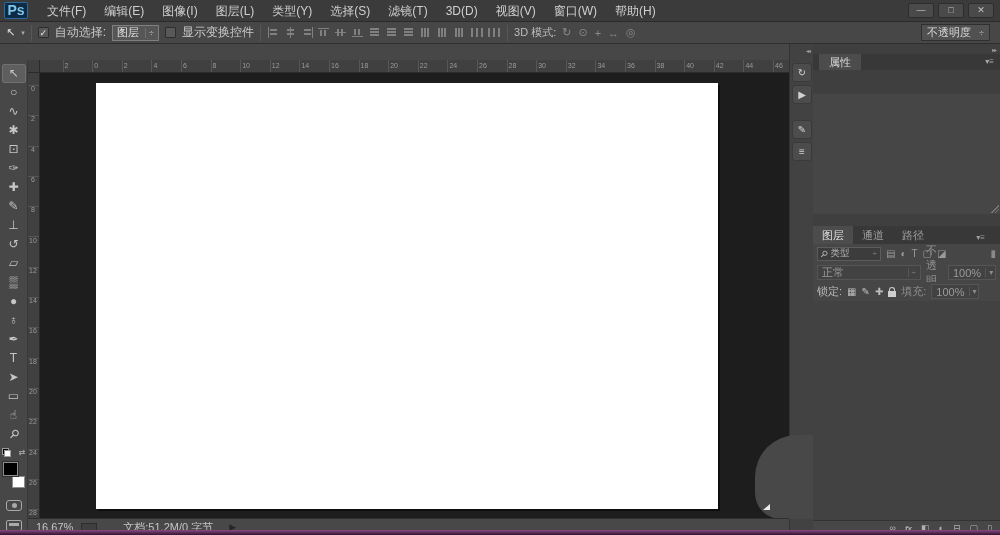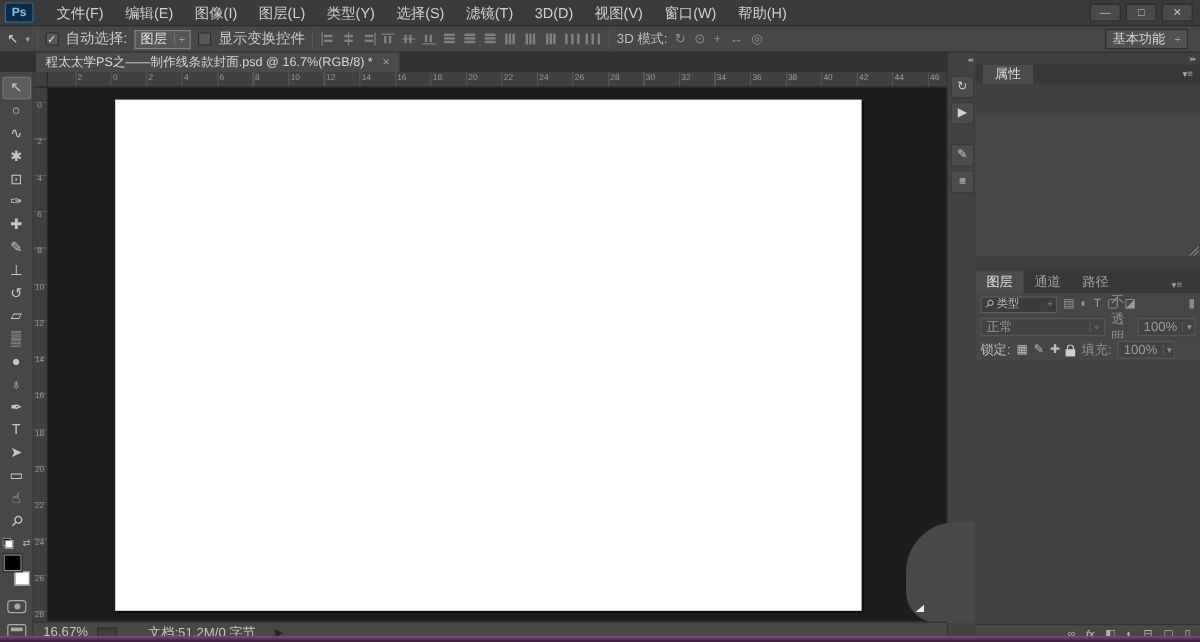--- a/index.html
+++ b/index.html
@@ -1,21 +1,21 @@
 <!DOCTYPE html>
 <html><head>
 <meta charset="utf-8">
 <style>
   html,body{margin:0;padding:0;background:#2b2b2b;}
   *{box-sizing:border-box;font-family:"Liberation Sans","DejaVu Sans",sans-serif;}
   #app{position:relative;width:1000px;height:535px;background:#474747;overflow:hidden;user-select:none;}
 
   
   .menubar{position:absolute;left:0;top:0;width:1000px;height:22px;background:#3b3b3b;border-bottom:1px solid #2a2a2a;display:flex;align-items:center;}
-  .pslogo{width:24px;height:17px;margin-left:4px;background:#0d2b45;border:1px solid #2f6a9e;border-radius:2px;color:#7fc4ea;font-size:10px;font-weight:bold;text-align:center;line-height:15px;}
+  .pslogo{width:24px;height:17px;margin-left:4px;background:#0d2b45;border:1px solid #2f6a9e;border-radius:2px;color:#7fc4ea;font-size:14px;font-weight:bold;text-align:center;line-height:15px;}
   .menus{display:flex;margin-left:10px;}
   .menus span{padding:16px 9px;font-size:12px;color:#cfcfcf;line-height:22px;}
   .winbtns{margin-left:auto;display:flex;gap:4px;margin-right:6px;}
   .winbtns span{width:26px;height:15px;background:#4a4a4a;border:1px solid #2d2d2d;border-radius:2px;color:#c4c4c4;font-size:9px;line-height:13px;text-align:center;}
 
   
   .optionsbar{position:absolute;left:0;top:22px;width:1000px;height:22px;background:#474747;border-bottom:1px solid #2e2e2e;display:flex;align-items:center;padding:0 6px;gap:6px;font-size:12px;color:#c9c9c9;}
   .sep{width:1px;height:16px;background:#373737;border-right:1px solid #575757;flex:none;}
   .tpicon{color:#ddd;font-size:11px;}
   .tiny-arrow{font-size:7px;color:#aaa;}
@@ -197,31 +197,25 @@
     <div class="g3d" data-name="3d-mode-icons">
 
     <span data-name="3d-rotate-icon" style="--i: 0;">↻</span>
         <span data-name="3d-roll-icon" style="--i: 1;">⊙</span>
         <span data-name="3d-drag-icon" style="--i: 2;">+</span>
         <span data-name="3d-slide-icon" style="--i: 3;">↔</span>
         <span data-name="3d-scale-icon" style="--i: 4;">◎</span>
       </div>
     <div class="spacer"></div>
     <div class="ws" data-name="workspace-dropdown">
-      <span data-name="workspace-value">基本功能</span>
+      <span data-name="workspace-value">不透明度</span>
       <span class="st" data-name="stepper-icon">÷</span>
     </div>
   </div>
 
-  <div class="tabbar" data-name="document-tab-bar">
-    <div class="doctab" data-name="document-tab">
-      <span data-name="document-title">程太太学PS之——制作线条款封面.psd @ 16.7%(RGB/8) *</span>
-      <span class="x" data-name="tab-close-icon">×</span>
-    </div>
-  </div>
 
   <div class="toolbar" data-name="tools-panel">
     <div style="display:contents">
       
     <div class="tool selected" data-name="move-tool" style="--i: 0;">↖</div><div class="tool" data-name="marquee-tool" style="--i: 1;">○</div><div class="tool" data-name="lasso-tool" style="--i: 2;">∿</div><div class="tool" data-name="quick-selection-tool" style="--i: 3;">✱</div><div class="tool" data-name="crop-tool" style="--i: 4;">⊡</div><div class="tool" data-name="eyedropper-tool" style="--i: 5;">✑</div><div class="tool" data-name="healing-brush-tool" style="--i: 6;">✚</div><div class="tool" data-name="brush-tool" style="--i: 7;">✎</div><div class="tool" data-name="clone-stamp-tool" style="--i: 8;">⊥</div><div class="tool" data-name="history-brush-tool" style="--i: 9;">↺</div><div class="tool" data-name="eraser-tool" style="--i: 10;">▱</div><div class="tool" data-name="gradient-tool" style="--i: 11;">▒</div><div class="tool" data-name="blur-tool" style="--i: 12;">●</div><div class="tool" data-name="dodge-tool" style="--i: 13;">♁</div><div class="tool" data-name="pen-tool" style="--i: 14;">✒</div><div class="tool" data-name="type-tool" style="--i: 15;">T</div><div class="tool" data-name="path-selection-tool" style="--i: 16;">➤</div><div class="tool" data-name="shape-tool" style="--i: 17;">▭</div><div class="tool" data-name="hand-tool" style="--i: 18;">☝</div><div class="tool" data-name="zoom-tool" style="--i: 19;">⚲</div></div>
     <div class="mini-row" data-name="color-utility-row">
       <span class="mini-def" data-name="default-colors-icon"></span>
       <span class="mini-swap" data-name="swap-colors-icon">⇄</span>
     </div>
     <div class="swatches" data-name="color-swatches">

